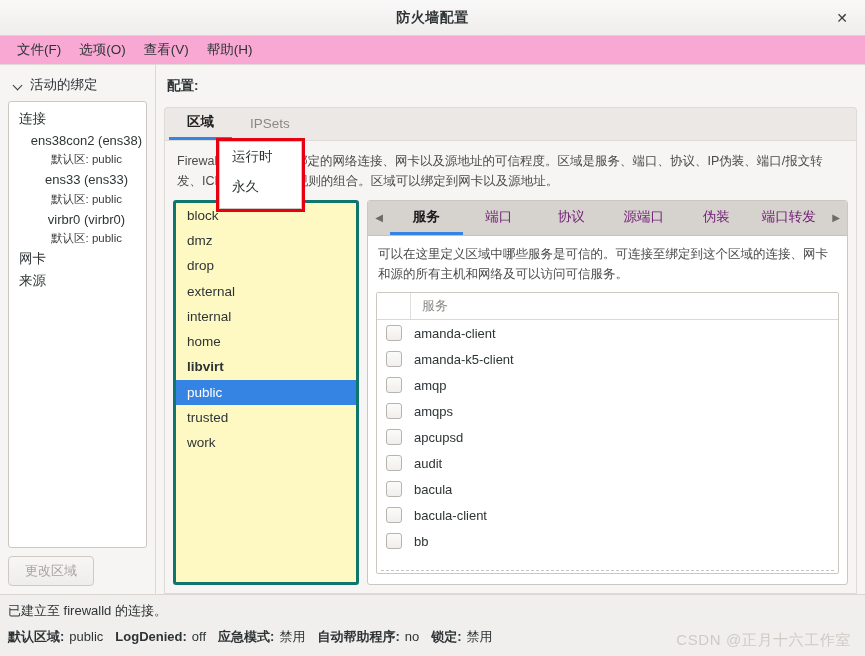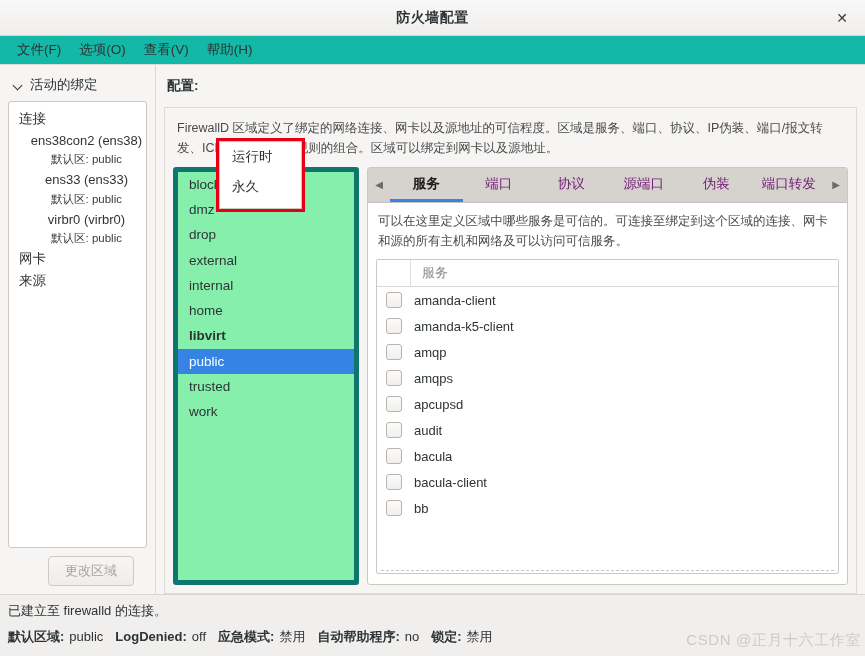--- a/index.html
+++ b/index.html
@@ -55,21 +55,21 @@
     font-weight: bold;
     color: #3b3b3b;
     cursor: pointer;
     line-height: 1;
   }
 
   
   .menubar {
     height: 28px;
     min-height: 28px;
-    background: #14b8a6;
+    background: #f9a8d4;
     border-bottom: 1px solid #dedad6;
     display: flex;
     align-items: center;
     padding-left: 8px;
   }
   .menu-item {
     padding: 3px 9px;
     font-size: 13.5px;
     color: #2e3436;
     cursor: default;
@@ -158,21 +158,20 @@
     border: 1px solid #cfc9c4;
     border-radius: 4px;
     background: linear-gradient(to bottom, #f7f6f5, #efedeb);
     color: #a6a2a0;
     font-size: 13px;
     font-family: inherit;
     display: flex;
     align-items: center;
     justify-content: center;
     width: 84px;
-    margin-left: 40px;
   }
 
   
   .right-panel {
     flex: 1;
     min-width: 0;
     display: flex;
     flex-direction: column;
     background: #f6f5f4;
     padding: 0 8px 0 8px;
@@ -243,22 +242,22 @@
 
   .zone-split {
     flex: 1;
     min-height: 0;
     display: flex;
     gap: 8px;
   }
   .zone-list {
     width: 186px;
     min-width: 186px;
-    background: #86efac;
-    border: 5px solid #0f766e;
+    background: #fef9c3;
+    border: 3px solid #0f766e;
     border-radius: 3px;
     overflow: hidden;
     padding-top: 1px;
     box-sizing: border-box;
   }
   .zone-item {
     padding: 3.5px 0 3.5px 11px;
     font-size: 13.5px;
     color: #2e3436;
     cursor: pointer;
@@ -413,21 +412,21 @@
     color: #2e3436;
     display: flex;
     gap: 5px;
     flex-wrap: nowrap;
     align-items: baseline;
   }
   .st-key { font-weight: bold; }
   .st-val { margin-right: 7px; }
   .watermark {
     position: absolute;
-    right: 4px;
+    right: 14px;
     bottom: 6px;
     font-size: 15px;
     color: #cfcac6;
     letter-spacing: 0.6px;
     text-align: center;
   }
 
   
   .dropdown-popup {
     position: absolute;
@@ -517,20 +516,24 @@
       <div class="change-zone-btn">更改区域</div>
     </div>
 
     <div class="right-panel">
 
       <div class="config-row">
         <span class="config-label">配置:</span>
         <span class="config-value-slot"></span>
       </div>
 
+      <div class="toptabs">
+        <div class="toptab active">区域</div>
+        <div class="toptab">IPSets</div>
+      </div>
 
       <div class="tabcontent">
 
         <div class="zone-desc">FirewallD 区域定义了绑定的网络连接、网卡以及源地址的可信程度。区域是服务、端口、协议、IP伪装、端口/报文转发、ICMP过滤以及富规则的组合。区域可以绑定到网卡以及源地址。</div>
 
         <div class="zone-split">
 
           <div class="zone-list">
             <div class="zone-item">block</div>
             <div class="zone-item">dmz</div>

